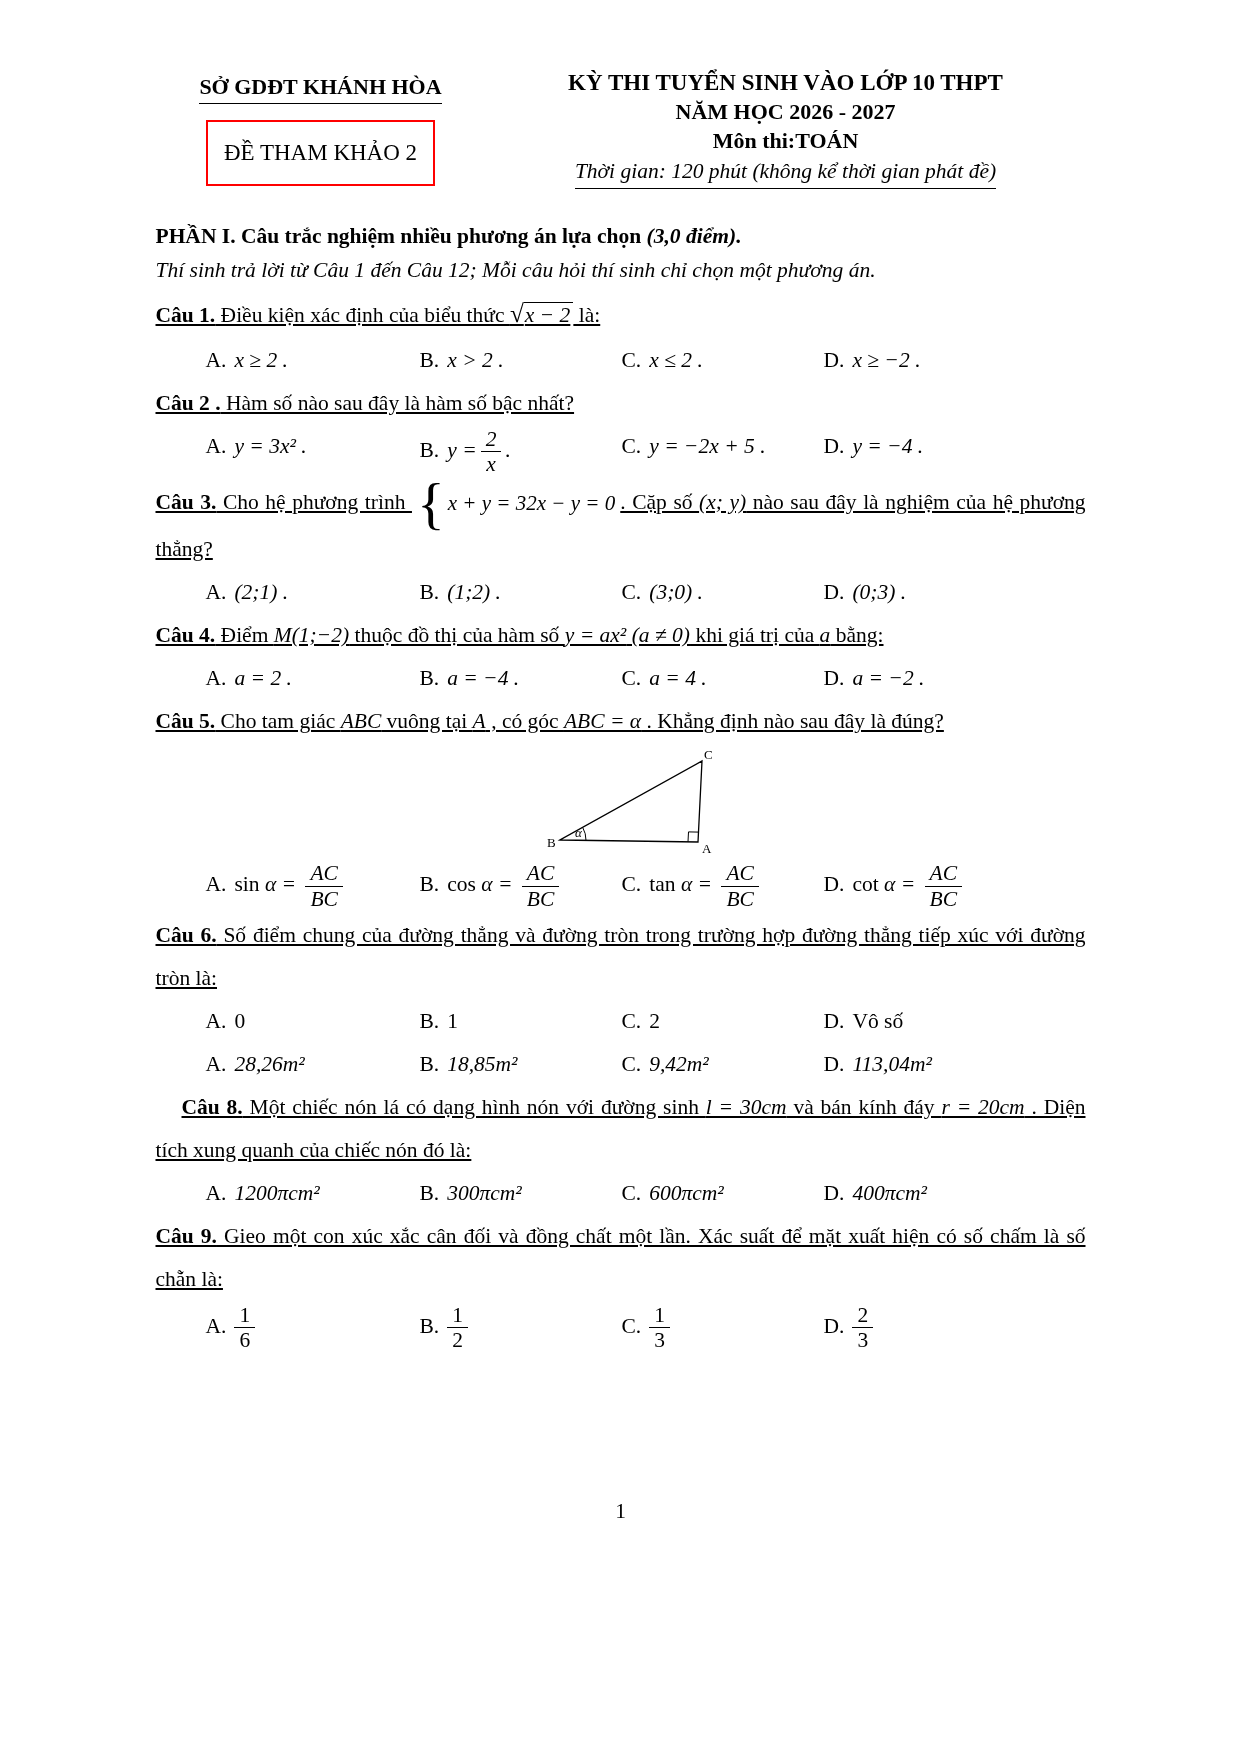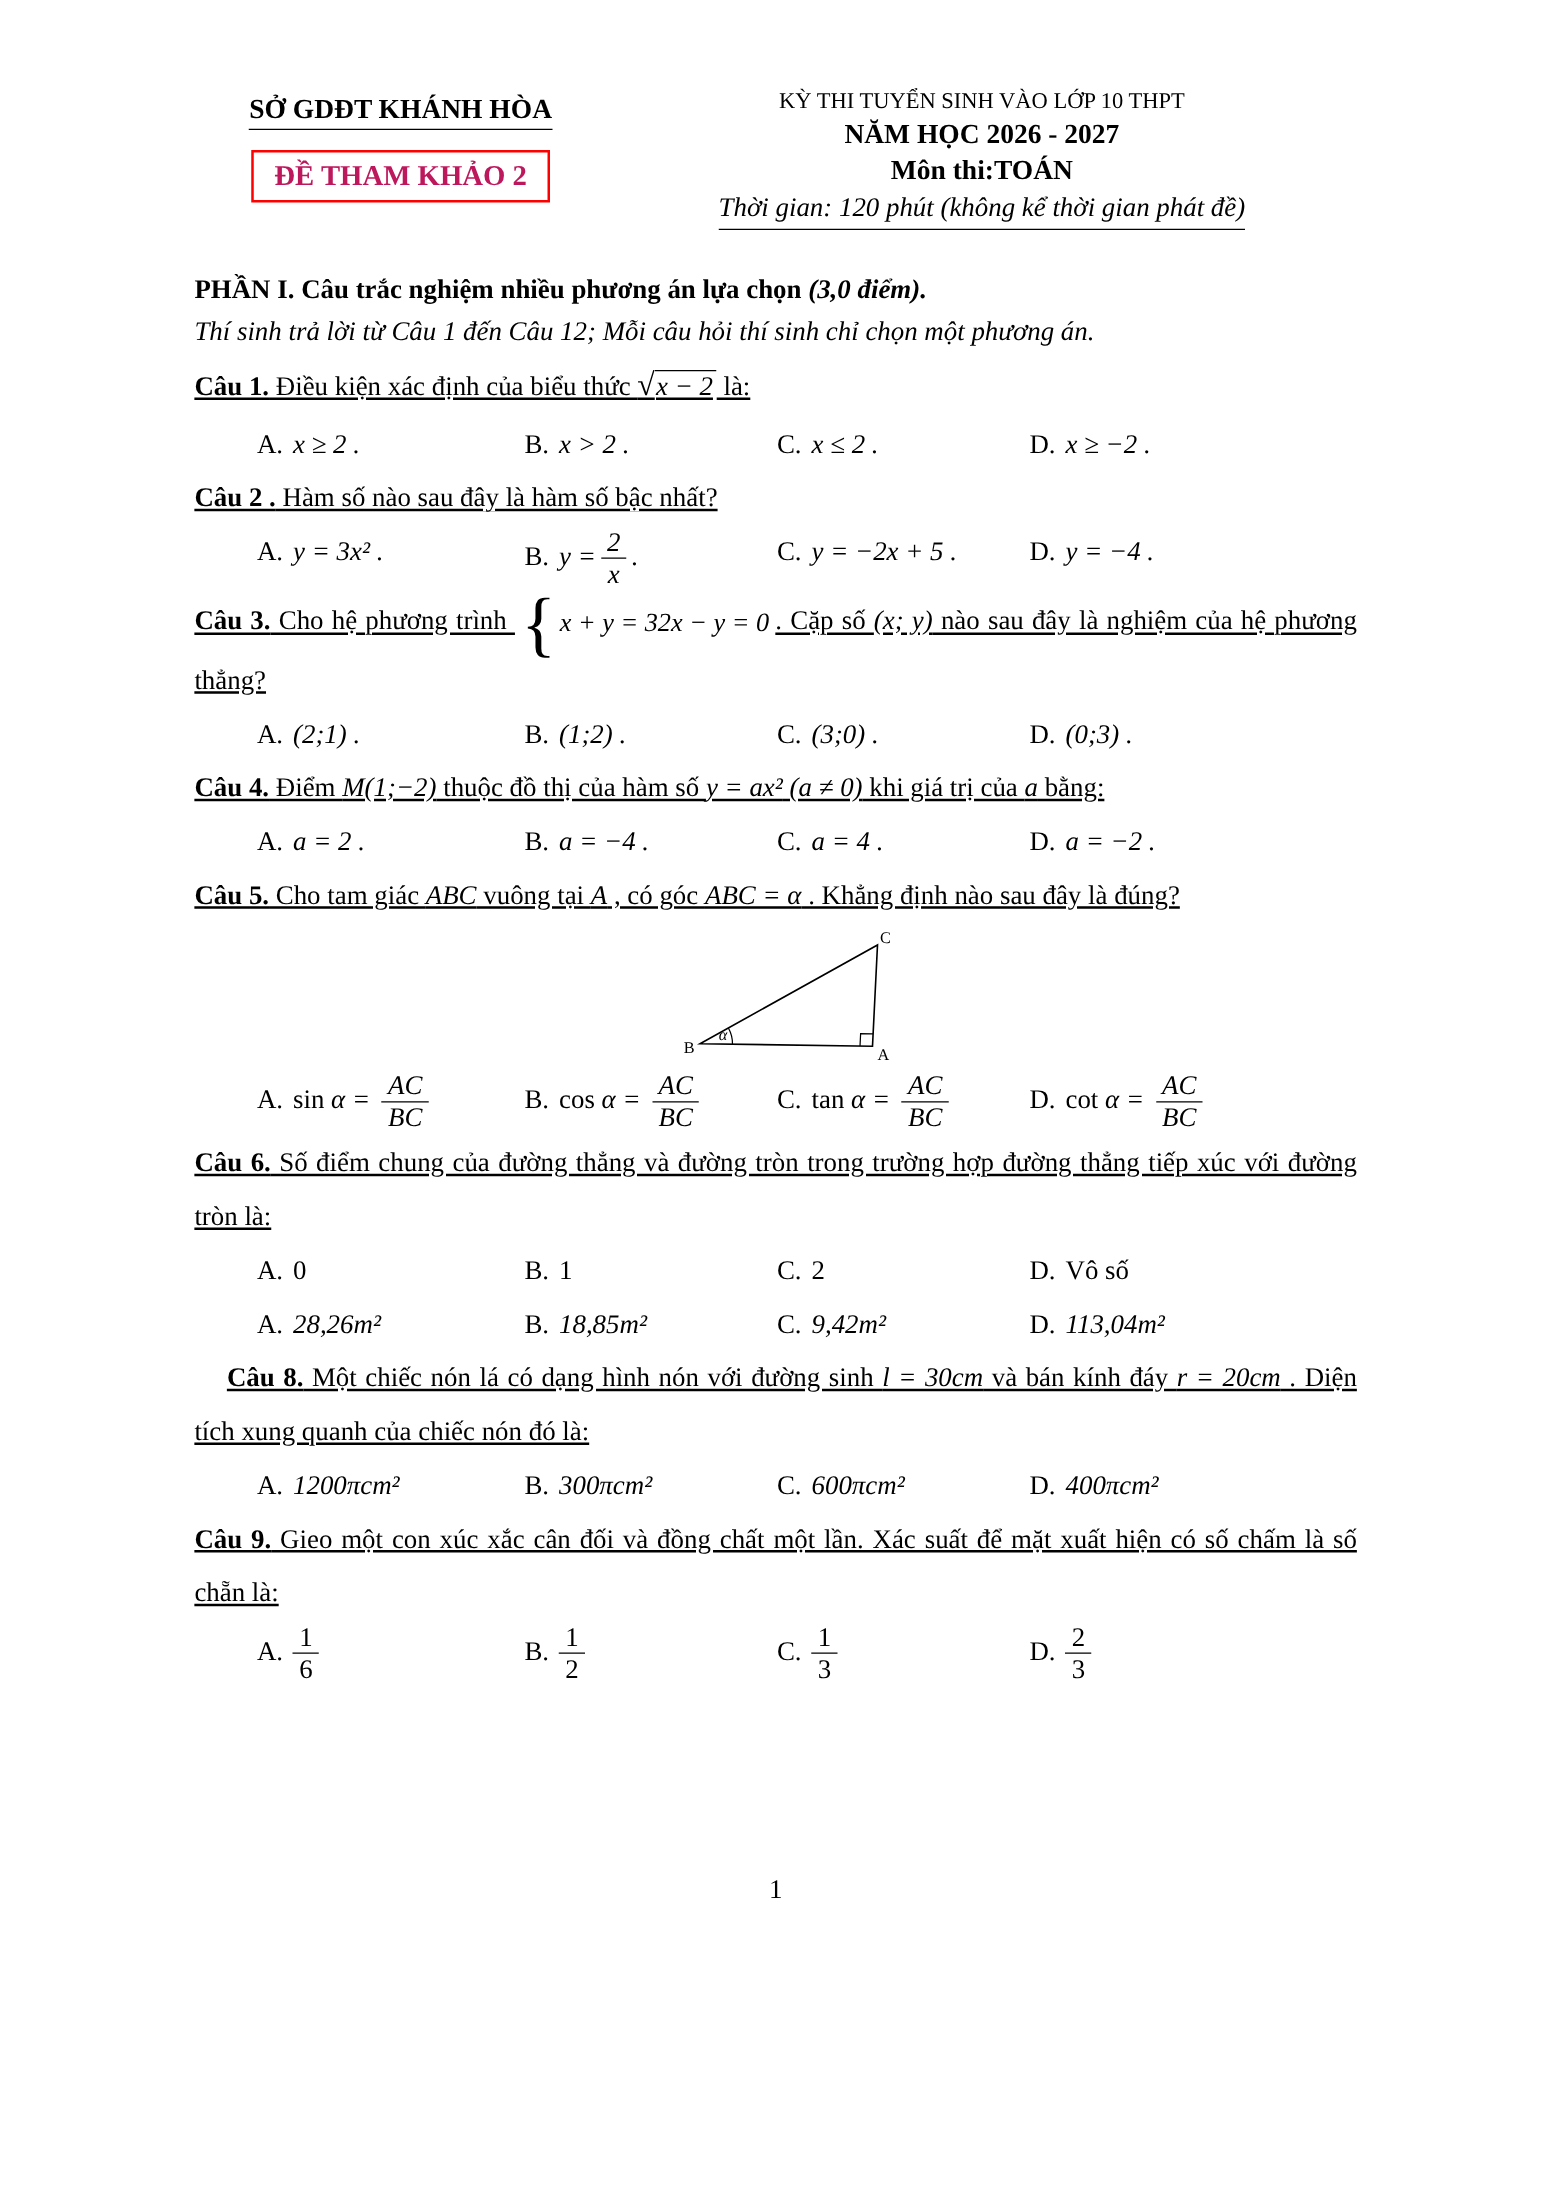--- a/index.html
+++ b/index.html
@@ -9,23 +9,23 @@
     color: #000; font-family: "Liberation Serif", serif;
     font-size: 21.5px; position: relative; padding: 70px 84px 0 84px;
     overflow: hidden;
   }
   
   .header { display: flex; }
   .header-left { width: 330px; text-align: center; padding-top: 4px; }
   .dept { font-weight: bold; font-size: 22px; display: inline-block;
           border-bottom: 1.6px solid #000; padding-bottom: 3px; white-space: nowrap; }
   .exam-box { display: inline-block; margin-top: 16px; border: 2.6px solid #ff0000;
-              color: #be185d; font-weight: bold; font-size: 23px; padding: 6px 16px; }
+              color: #000000; font-weight: normal; font-size: 23px; padding: 18px 16px; }
   .header-right { flex: 1; text-align: center; }
-  .ht1 { font-weight: normal; font-size: 18px; }
+  .ht1 { font-weight: bold; font-size: 23px; }
   .ht2 { font-weight: bold; font-size: 22px; margin-top: 3px; }
   .ht3 { font-weight: bold; font-size: 22px; margin-top: 3px; }
   .ht4 { font-style: italic; font-size: 21.5px; margin-top: 5px; }
   .ht4 .u { border-bottom: 1.4px solid #000; padding-bottom: 4px; display: inline-block; }
   
   .part-heading { margin-top: 30px; font-weight: bold; line-height: 1.6; }
   .pts { font-style: italic; }
   .instruction { font-style: italic; line-height: 1.6; }
   .q { line-height: 2.0; text-align: justify; text-decoration: underline; }
   .q .lbl { font-weight: bold; }

